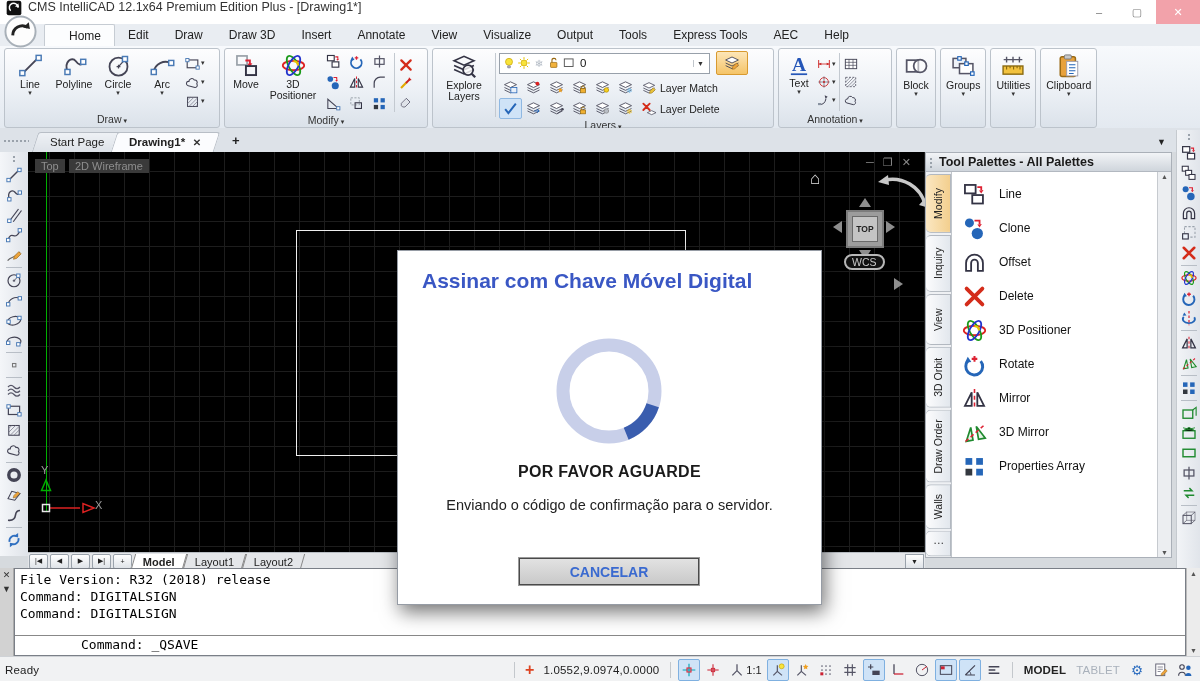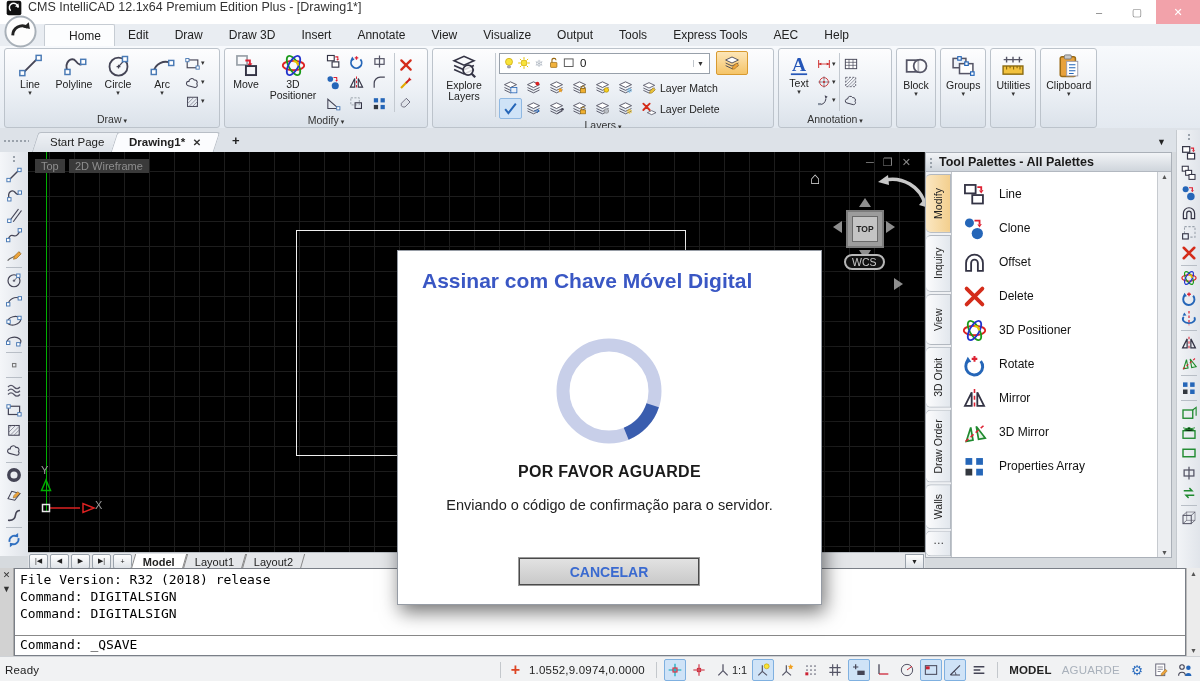--- a/index.html
+++ b/index.html
@@ -83,21 +83,21 @@
   .ptab.active{background:linear-gradient(90deg,#f3cf8e,#fbe7c2);}
   .pitems{flex:1;background:#fff;border-left:1px solid #c0c5cb;overflow:hidden;padding-top:5px;}
   .pitem{display:flex;align-items:center;height:34px;padding-left:9px;gap:11px;}
   .pitem .lbl{font-size:12px;color:#111;}
   .pscroll{width:13px;background:#eceef1;border-left:1px solid #c6cacf;display:flex;flex-direction:column;justify-content:space-between;align-items:center;padding:1px 0;font-size:7px;color:#555;}
   
   #cmdwin{position:absolute;left:0;top:568px;right:0;height:88px;background:#d9d9d9;display:flex;}
   .cmd-strip{width:13px;background:#d2d2d2;border-right:1px solid #aaa;display:flex;flex-direction:column;align-items:center;padding-top:2px;gap:4px;font-size:9px;color:#333;}
   .cmd-main{flex:1;background:#fff;border:1px solid #7a7f87;display:flex;flex-direction:column;font-family:"DejaVu Sans Mono",monospace;font-size:13px;color:#000;}
   .cmd-hist{flex:1;padding:2px 5px;line-height:17px;border-bottom:1px solid #888;}
-  .cmd-prompt{height:19px;line-height:18px;padding:0 5px;}
+  .cmd-prompt{height:19px;line-height:18px;padding:0 18px;margin-left:48px;}
   .cmd-scroll{width:13px;background:#ececec;border-left:1px solid #bbb;display:flex;flex-direction:column;justify-content:space-between;align-items:center;font-size:7px;color:#555;padding:2px 0;}
   
   #statusbar{position:absolute;left:0;top:656px;right:0;height:25px;background:#f1f2f3;border-top:1px solid #cfd2d6;display:flex;align-items:center;font-size:12px;color:#222;}
   .sb-sep{width:1px;height:16px;background:#c4c8cc;margin:0 6px;}
   .sb-icon{width:20px;height:20px;display:flex;align-items:center;justify-content:center;margin:0 1px;border:1px solid transparent;border-radius:2px;}
   .sb-icon.hl{background:#cfe3f7;border-color:#7fb0e0;}
   .sb-icon.wlabel{width:auto;padding:0 2px;gap:1px;font-size:11px;}
   .sb-text{margin:0 5px;font-size:11.5px;letter-spacing:.2px;}
   .sb-text.dim{color:#a9b1bb;}
   
@@ -1351,21 +1351,21 @@
       </span>
       <span class="sb-icon">
         <span class="ic" style="height: 16px; width: 16px;">
           <svg viewBox="0 0 24 24">
             <path d="M4 7 h16 M4 12 h10 M4 17 h16" stroke="#445" stroke-width="2.3"></path>
           </svg>
         </span>
       </span>
       <span class="sb-sep"></span>
       <span class="sb-text" style="font-weight: bold;">MODEL</span>
-      <span class="sb-text dim">AGUARDE</span>
+      <span class="sb-text dim">TABLET</span>
       <span class="sb-icon">
         <span class="ic" style="height: 18px; width: 18px;">
           <svg viewBox="0 0 24 24">
             <text x="12" y="18.5" font-size="18" text-anchor="middle" fill="#2f6fc0" font-family="DejaVu Sans, sans-serif">⚙</text>
           </svg>
         </span>
       </span>
       <span class="sb-icon">
         <span class="ic" style="height: 18px; width: 18px;">
           <svg viewBox="0 0 24 24">

